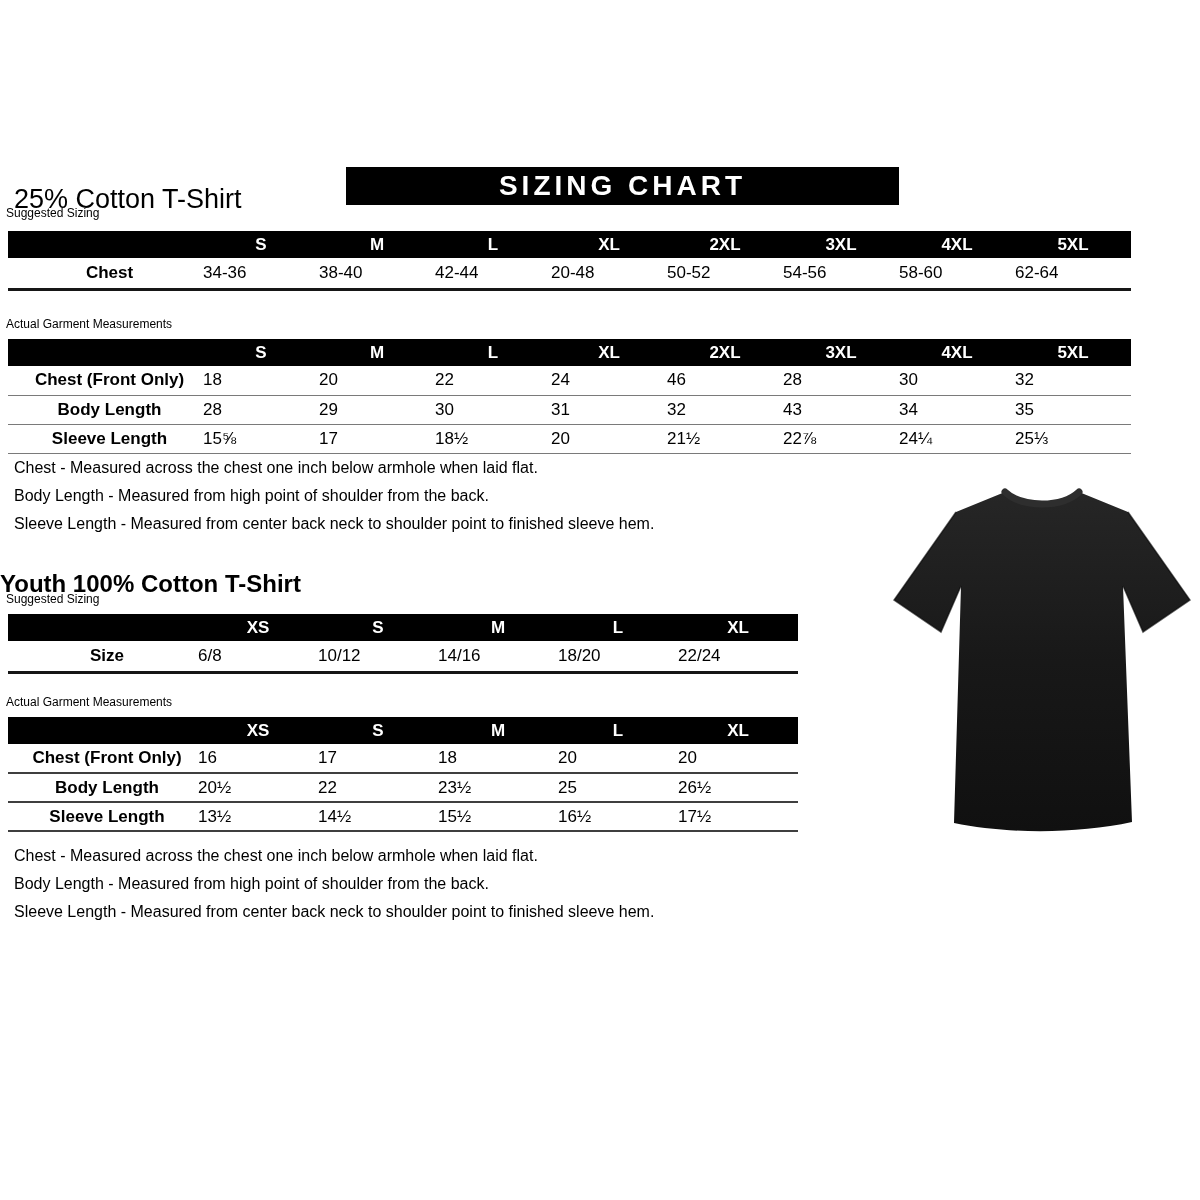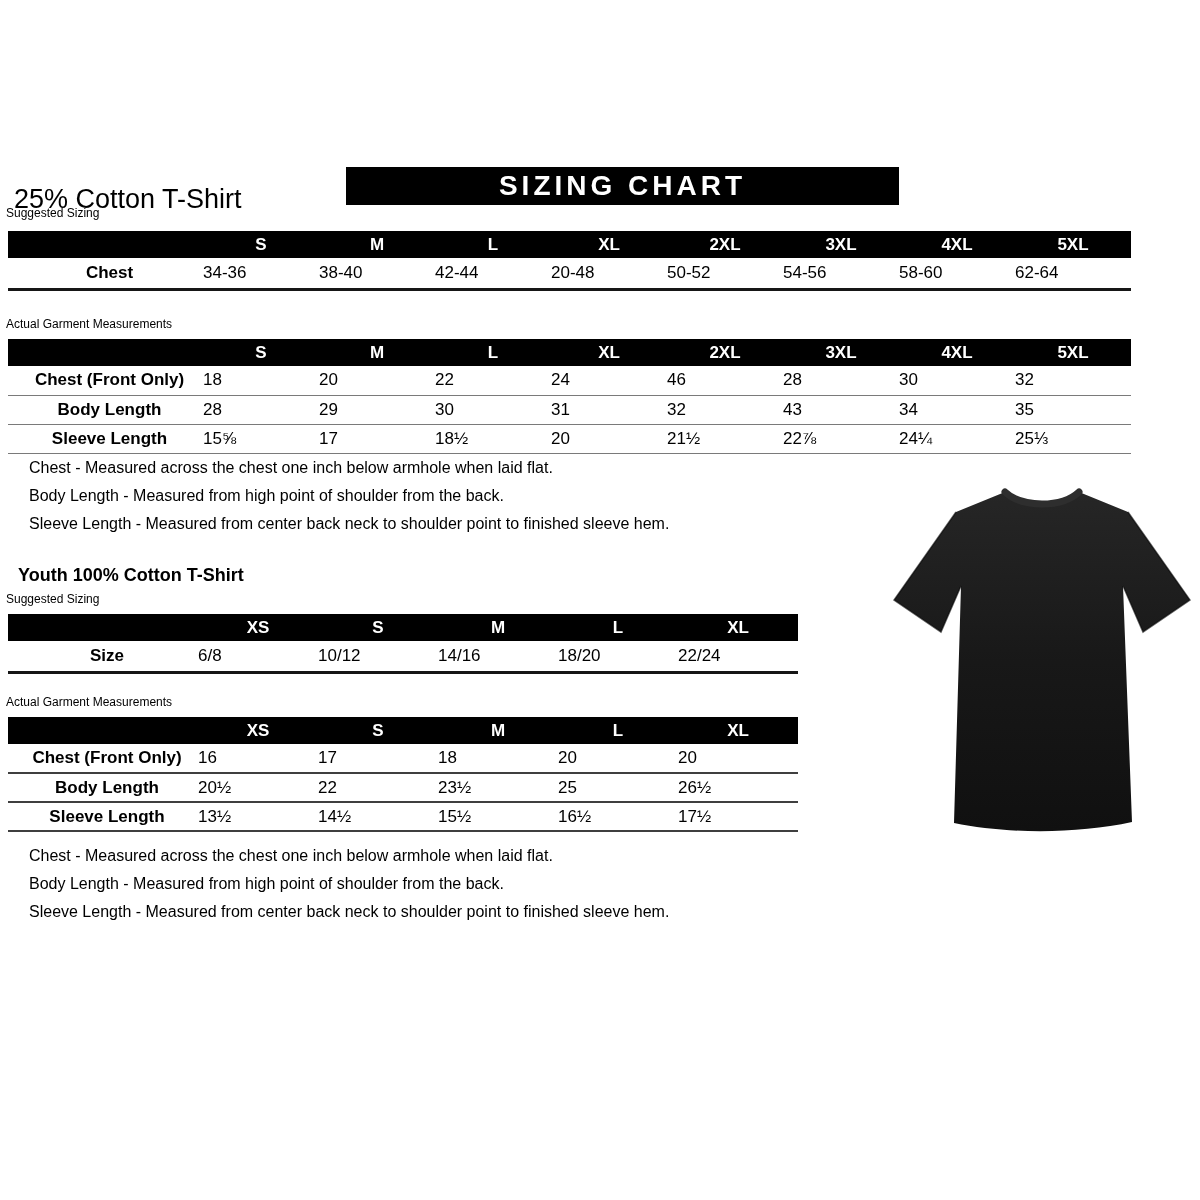--- a/index.html
+++ b/index.html
@@ -9,35 +9,35 @@
     position:relative;overflow:hidden;
   }
   .abs{position:absolute}
   .title{left:14px;top:166px;font-size:27px;font-weight:400;white-space:nowrap}
   .banner{
     left:346px;top:167px;width:553px;height:38px;background:#000;color:#fff;
     display:flex;align-items:center;justify-content:center;
     font-weight:700;font-size:28px;letter-spacing:4px;white-space:nowrap;
   }
   .sec-label{left:6px;font-size:12px;white-space:nowrap}
-  .youth-title{left:18px;top:550px;font-size:18px;font-weight:700;white-space:nowrap}
+  .youth-title{left:0;top:550px;font-size:24px;font-weight:700;white-space:nowrap}
 
   table.tbl{position:absolute;left:8px;border-collapse:collapse;table-layout:fixed}
   .tbl th{background:#000;color:#fff;font-weight:700;font-size:17px;text-align:center;padding:0;height:27px}
   .tbl td{font-size:17px;padding:0;vertical-align:middle}
   .tbl td.lbl{text-align:center;font-weight:700;padding-left:8px;white-space:nowrap}
   .tbl td.lbl .sfx{font-weight:700}
   col.a-lbl{width:195px} col.a-val{width:116px}
   col.y-lbl{width:190px} col.y-val{width:120px}
   tr.sug{height:31px;border-bottom:3px solid #161616}
   tr.g1{height:29px;border-bottom:1px solid #7a7a7a}
   tr.g2{height:29px;border-bottom:2px solid #3f3f3f}
 
   .notes{left:14px;font-size:16px}
-  .notes p{margin:0 0 9px 15px;line-height:19px;white-space:nowrap}
+  .notes p{margin:0 0 9px 0;line-height:19px;white-space:nowrap}
   .tshirt{left:890px;top:472px;width:306px;height:368px}
 </style>
 </head>
 <body>
 
 <div>
 
   <h1 class="abs title">25% Cotton T-Shirt</h1>
 
   <div class="abs banner">

